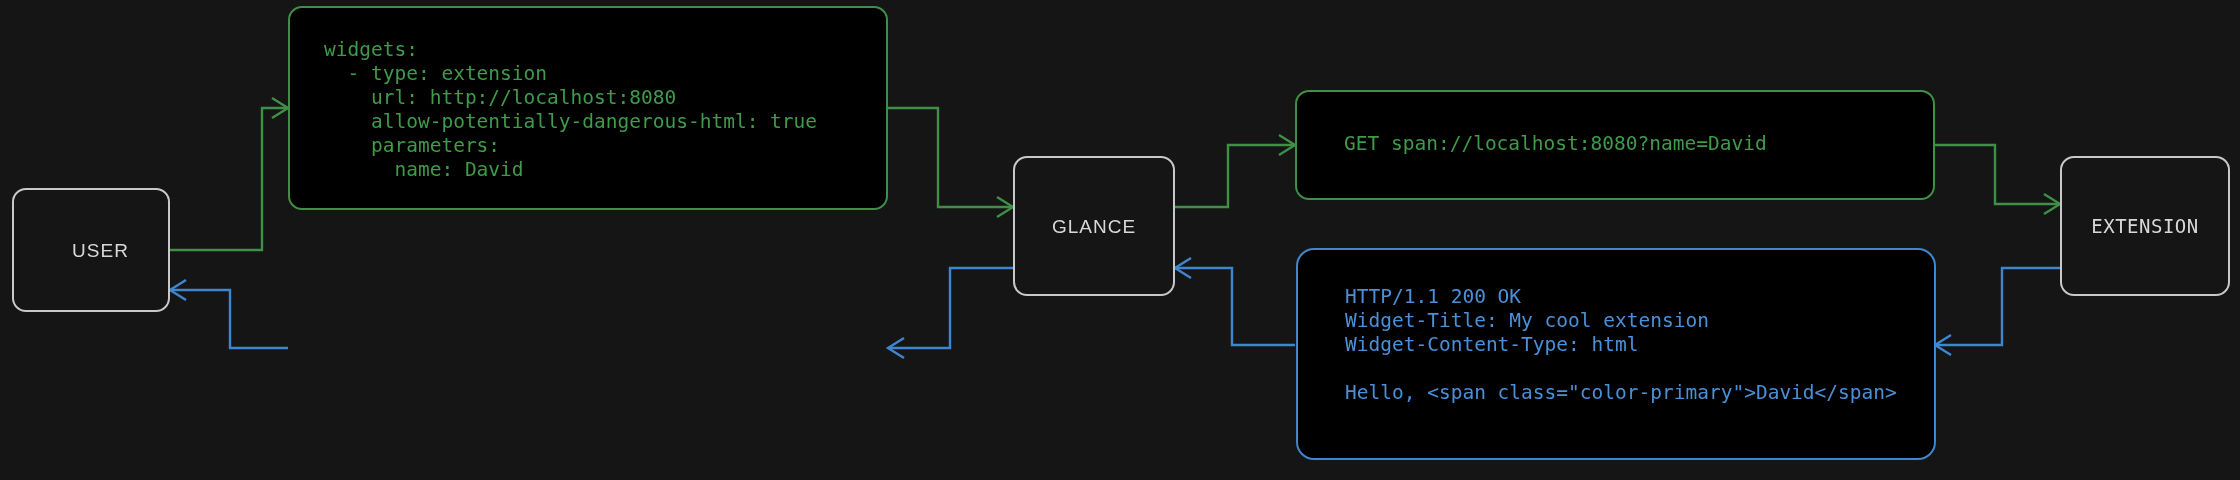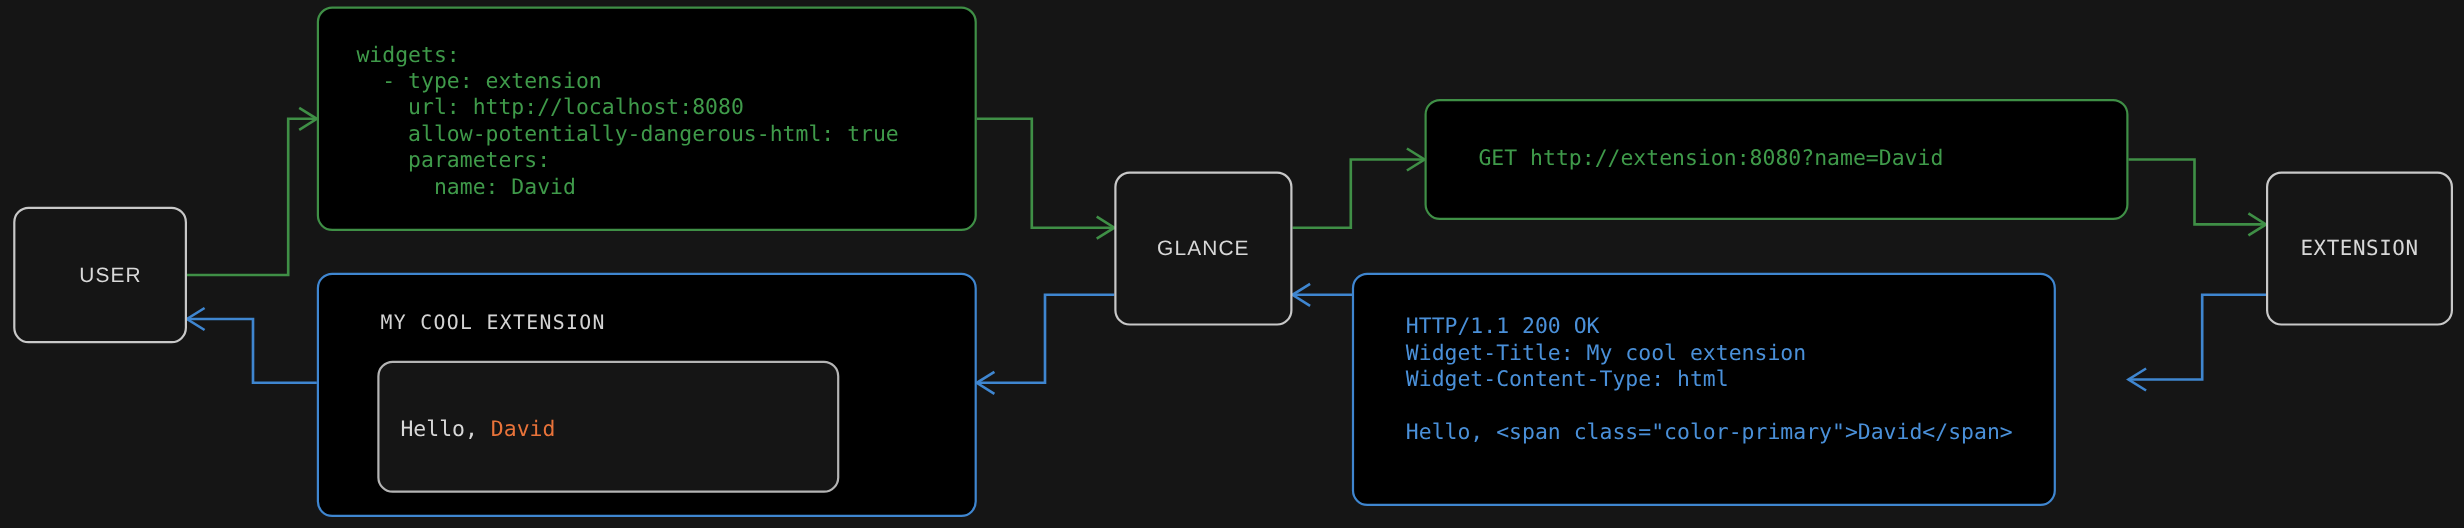--- a/index.html
+++ b/index.html
@@ -80,21 +80,21 @@
   }
   .code.green { color: #3f9a4a; }
   .code.blue  { color: #4a90d9; }
 
   #panel-yaml     { left: 288px;  top: 6px;   width: 600px; height: 204px; }
   #panel-yaml .code { position: absolute; left: 34px; top: 30px; }
 
   #panel-get      { left: 1295px; top: 90px;  width: 640px; height: 110px; }
   #panel-get .code { position: absolute; left: 47px; top: 40px; }
 
-  #panel-response { left: 1229px; top: 248px; width: 640px; height: 212px; }
+  #panel-response { left: 1296px; top: 248px; width: 640px; height: 212px; border-radius: 18px; }
   #panel-response .code { position: absolute; left: 47px; top: 35px; }
 
   
   #panel-widget   { left: 288px;  top: 248px; width: 600px; height: 222px; }
   #widget-title {
     position: absolute;
     left: 56px;
     top: 33px;
     font-family: "DejaVu Sans Mono", "Liberation Mono", monospace;
     font-size: 18px;
@@ -188,31 +188,25 @@
   <div class="panel" id="panel-yaml">
     <pre class="code green">widgets:
   - type: extension
     url: http://localhost:8080
     allow-potentially-dangerous-html: true
     parameters:
       name: David</pre>
   </div>
 
   <div class="panel" id="panel-get">
-    <pre class="code green">GET http://extension:8080?name=David</pre>
+    <pre class="code green">GET span://localhost:8080?name=David</pre>
   </div>
 
   <div class="panel blue" id="panel-response">
     <pre class="code blue">HTTP/1.1 200 OK
 Widget-Title: My cool extension
 Widget-Content-Type: html
 
 Hello, &lt;span class="color-primary"&gt;David&lt;/span&gt;</pre>
   </div>
 
-  <div class="panel blue" id="panel-widget">
-    <div id="widget-title">MY COOL EXTENSION</div>
-    <div id="widget-card">
-      <div id="widget-text"><span>Hello, </span><span class="accent">David</span></div>
-    </div>
-  </div>
 
 </div>
 
 </body></html>

